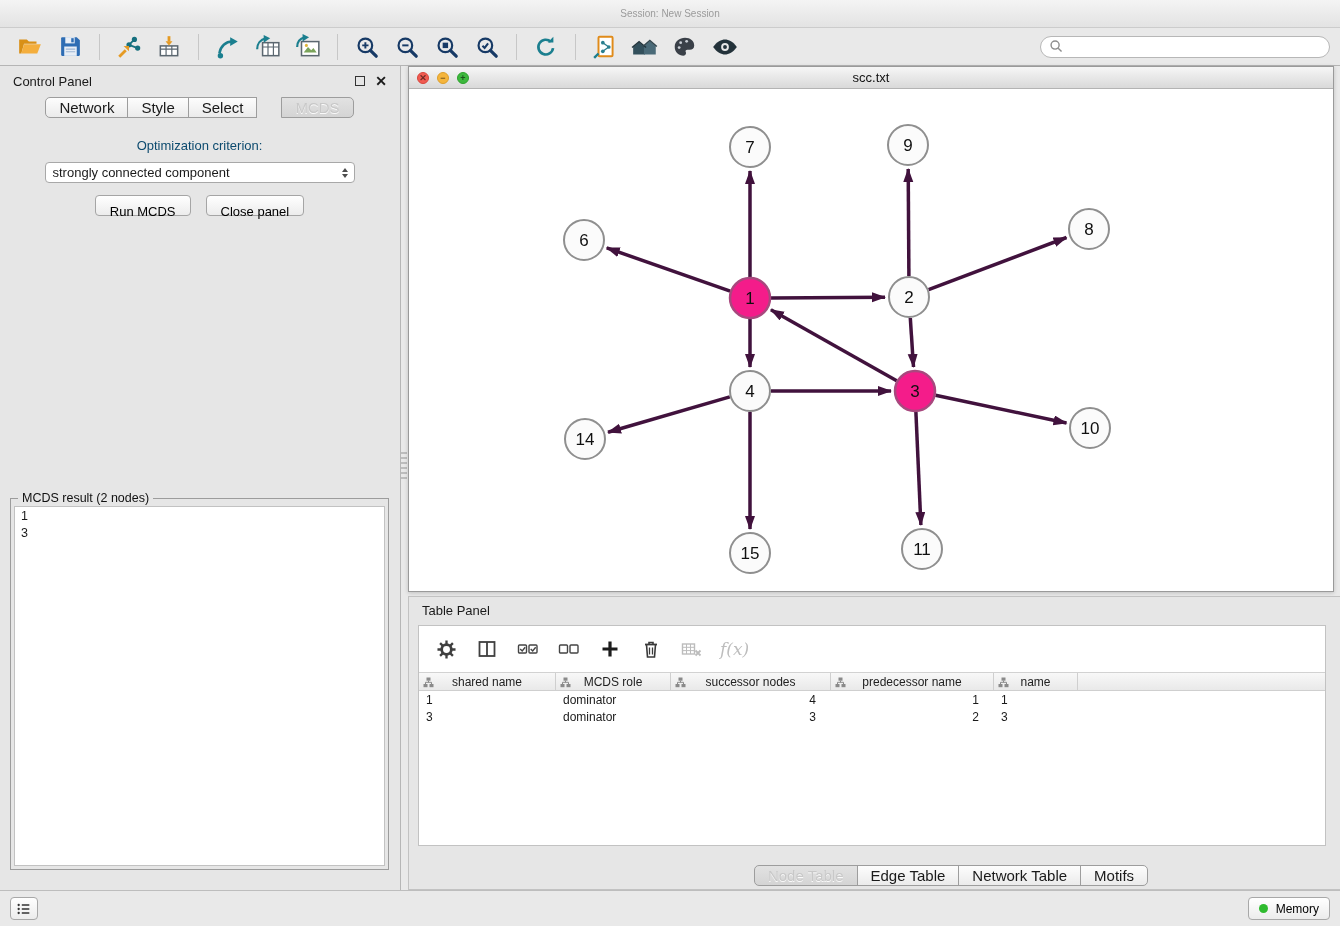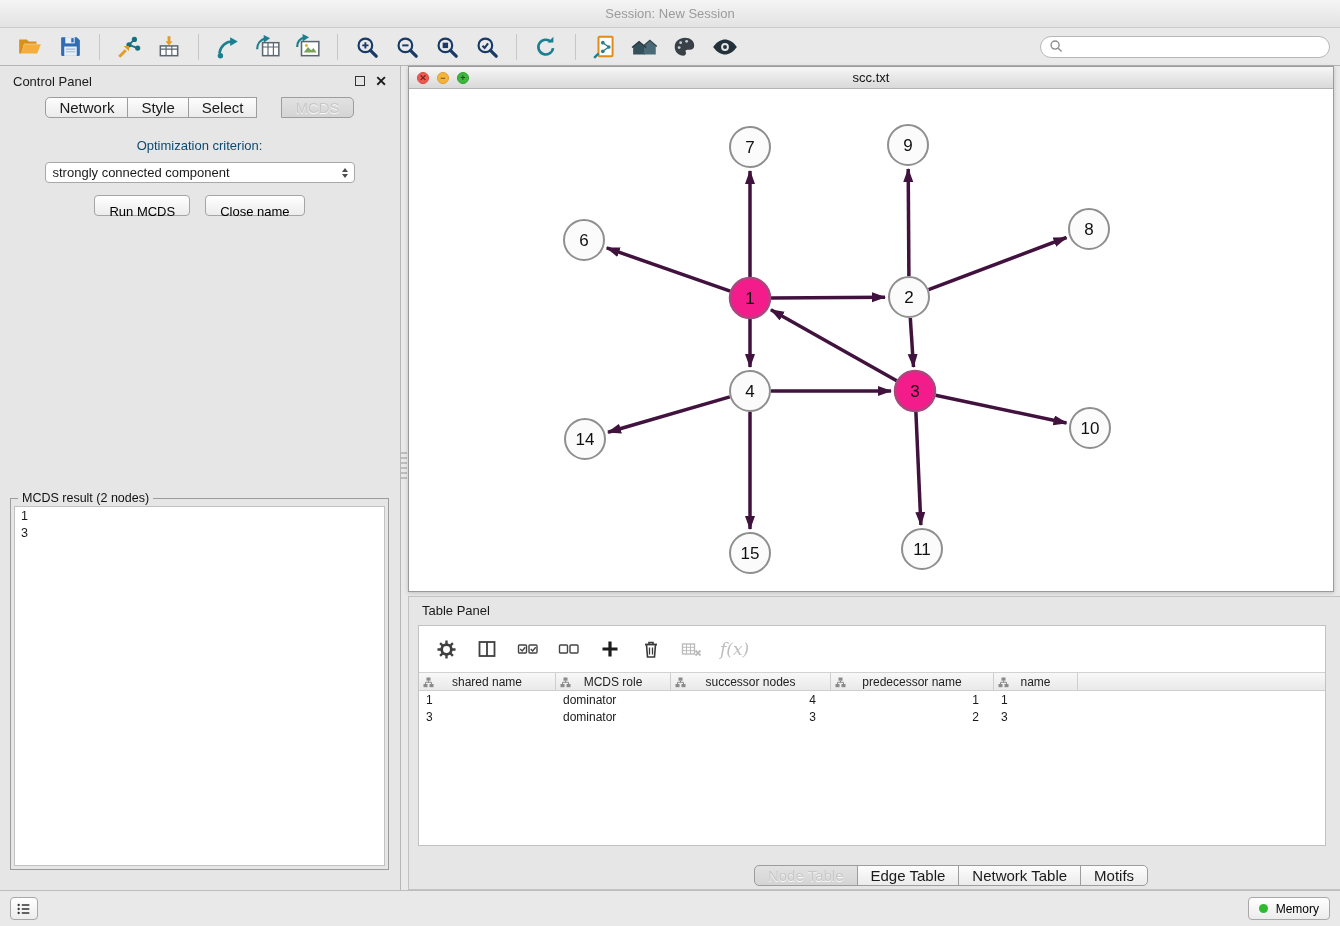--- a/index.html
+++ b/index.html
@@ -3,21 +3,21 @@
 <meta charset="utf-8">
 <style>
   * { box-sizing: border-box; margin: 0; padding: 0; }
   html,body { width:1340px; height:926px; }
   body { font-family: "Liberation Sans", sans-serif; background:#e9e9e9; color:#1a1a1a; }
   .app { position:relative; width:1340px; height:926px; overflow:hidden; background:#e9e9e9; }
 
   
   .titlebar { position:absolute; left:0; top:0; width:1340px; height:28px;
     background:linear-gradient(#f4f4f4,#e3e3e3); border-bottom:1px solid #cccccc;
-    text-align:center; line-height:28px; font-size:13px; color:#9b9b9b; }
+    text-align:center; line-height:28px; font-size:10px; color:#9b9b9b; }
 
   
   .toolbar { position:absolute; left:0; top:28px; width:1340px; height:38px;
     background:#e9e9e9; border-bottom:1px solid #b5b5b5;
     display:flex; align-items:center; padding:0 10px; }
   .tb-btn { width:40px; height:34px; display:flex; align-items:center; justify-content:center;
     background:transparent; border:none; cursor:default; }
   .tb-sep { width:1px; height:26px; background:#c7c7c7; margin:0 9px; }
   .search-box { margin-left:auto; width:290px; height:22px; background:#fff;
     border:1px solid #b7b7b7; border-radius:12px; display:flex; align-items:center;
@@ -275,21 +275,21 @@
       <div class="opt-label">Optimization criterion:</div>
       <div class="cp-select">
         <span>strongly connected component</span>
         <span class="stepper">
             <i class="up"></i>
             <i class="down"></i>
           </span>
       </div>
       <div class="btn-row">
         <button class="cp-btn">Run MCDS</button>
-        <button class="cp-btn">Close name</button>
+        <button class="cp-btn">Close panel</button>
       </div>
     </div>
     <div class="result-group">
       <span class="result-legend">MCDS result (2 nodes)</span>
       <div class="result-text" id="result-text">1
 3</div>
     </div>
   </div>
   <div class="splitter-handle"></div>
 

